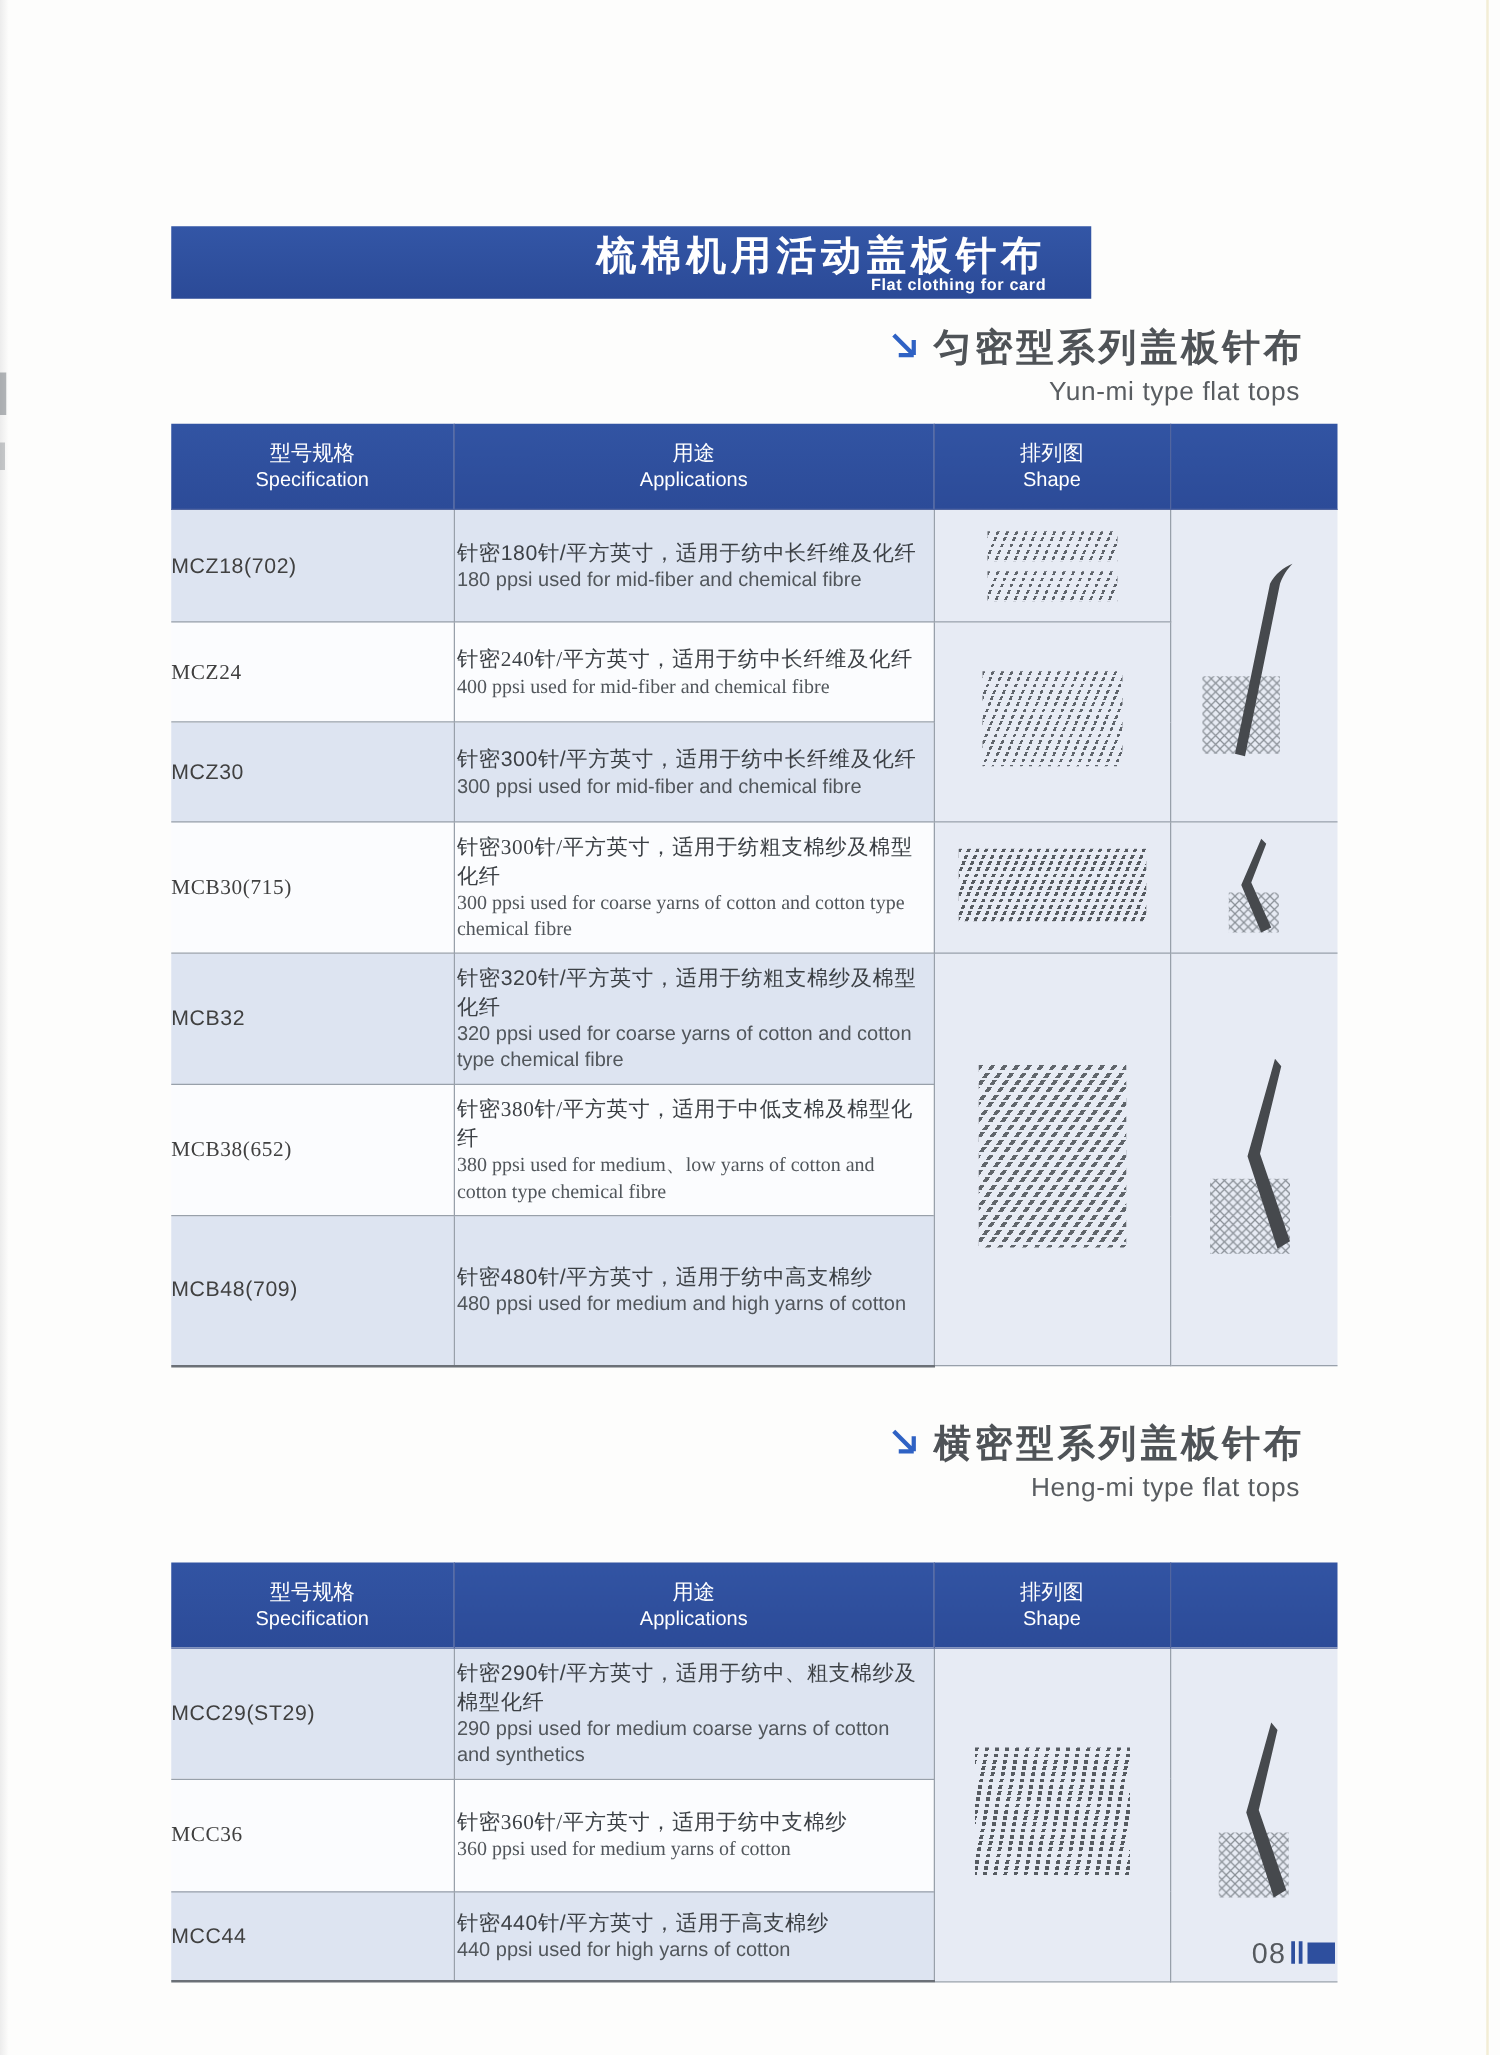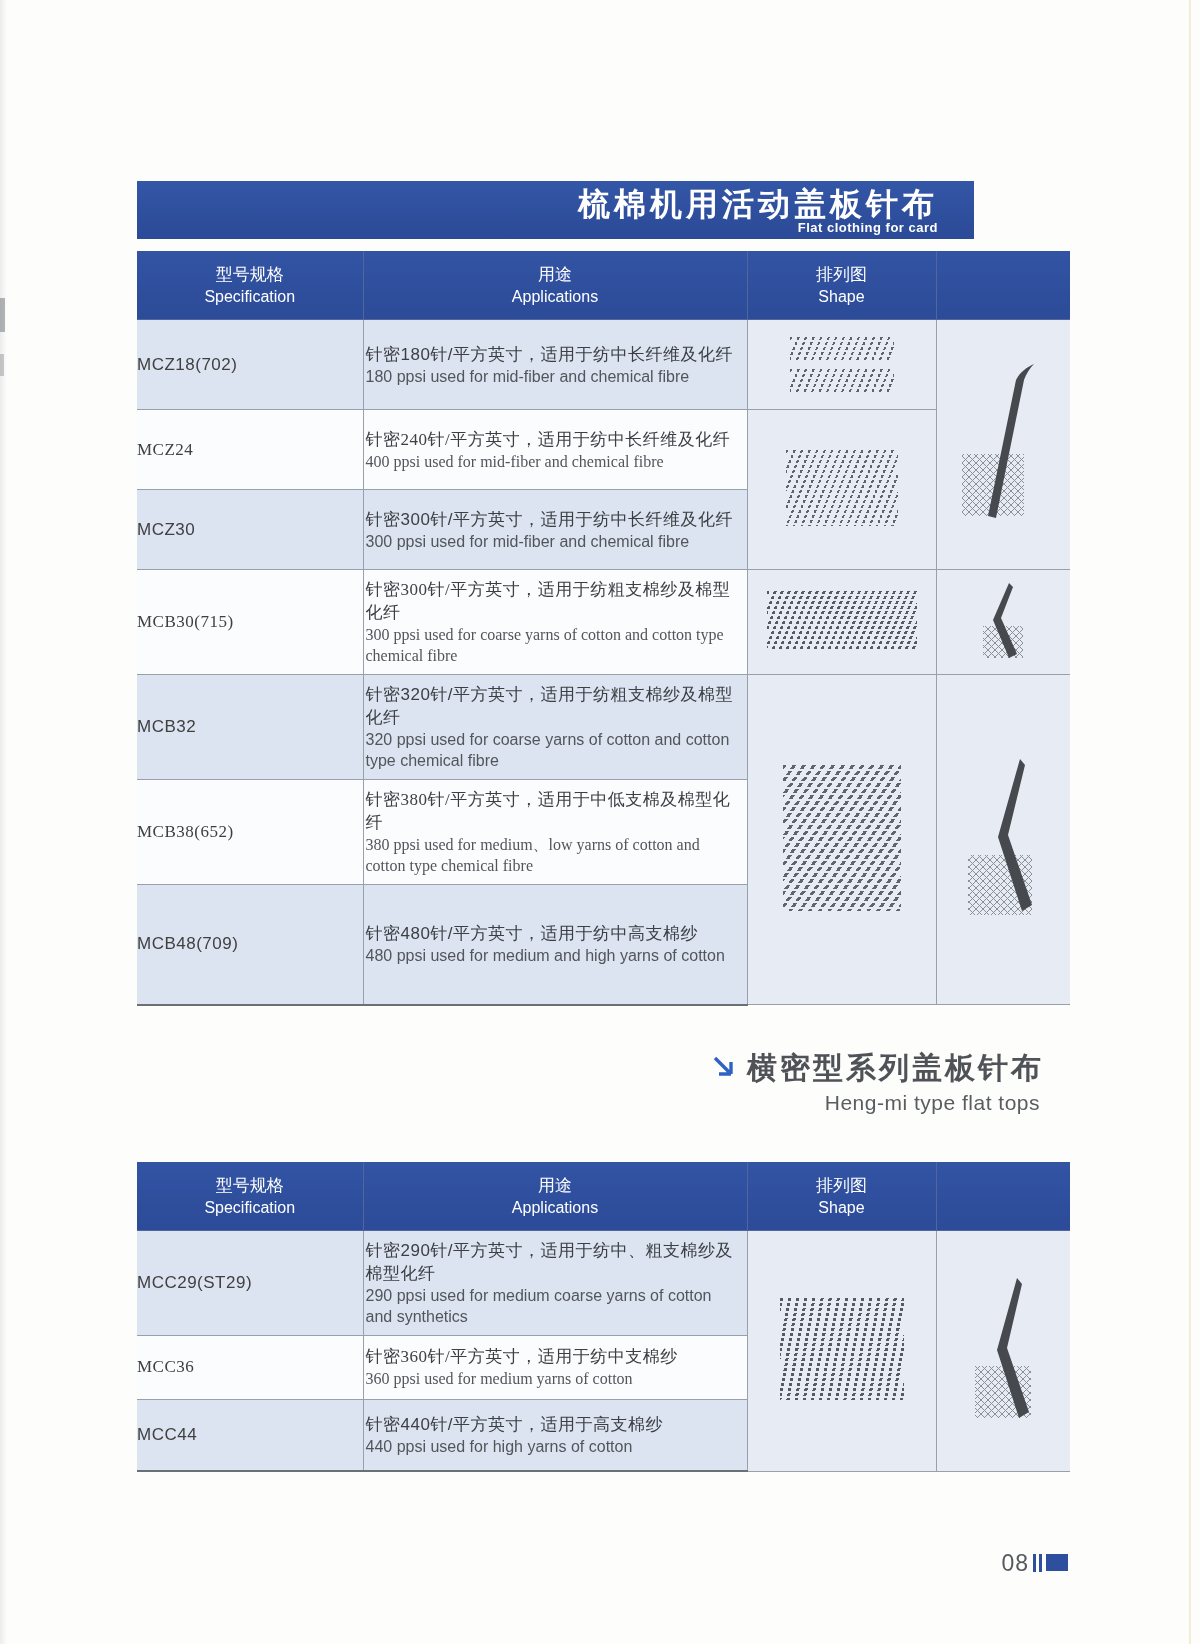--- a/index.html
+++ b/index.html
@@ -11,21 +11,21 @@
   }
   
   .scan-left{position:absolute;left:0;top:0;width:7px;height:100%;
     background:linear-gradient(90deg,#ececec,rgba(255,255,255,0));}
   .mark1{position:absolute;left:0;top:298px;width:5px;height:34px;background:#6a6f76;opacity:.5;}
   .mark2{position:absolute;left:0;top:354px;width:4px;height:22px;background:#6a6f76;opacity:.35;}
   .scan-right{position:absolute;right:9px;top:0;width:2px;height:100%;background:#f0e9cb;opacity:.8;}
 
   
   .banner{
-    margin:181px 138px 0 137px;height:58px;width:837px;box-sizing:border-box;
+    margin:181px 138px 0 137px;height:58px;width:736px;box-sizing:border-box;
     background:linear-gradient(180deg,#3356a6,#2b4a97);
     text-align:right;padding:6px 36px 0 0;
   }
   .banner-zh{color:#fff;font-size:32px;font-weight:bold;letter-spacing:4px;line-height:34px;}
   .banner-en{color:#fff;font-size:13px;font-weight:bold;letter-spacing:.5px;line-height:14px;}
 
   
   .sec{width:933px;margin:0 0 0 137px;text-align:right;}
   .sec-1{margin-top:20px;}
   .sec-2{margin-top:42px;}
@@ -60,21 +60,21 @@
   td.app .zh{font-size:17px;color:#3c4045;line-height:23px;letter-spacing:.5px;}
   td.app .en{font-size:16px;color:#51565b;line-height:21px;}
   td.shape,td.needle{background:#e7ebf4;text-align:center;}
   tr.tint td.spec,tr.tint td.app{background:#dde4f1;}
   tr.plain td.spec,tr.plain td.app{background:#fbfcfe;font-family:Liberation Serif, serif;}
   
   .t1 tr.r1{height:90px;} .t1 tr.r2{height:80px;} .t1 tr.r3{height:80px;}
   .t1 tr.r4{height:86px;} .t1 tr.r5{height:80px;} .t1 tr.r6{height:80px;}
   .t1 tr.r7{height:120px;}
   
-  .t2 tr.r1{height:98px;} .t2 tr.r2{height:64px;} .t2 tr.r3{height:72px;}
+  .t2 tr.r1{height:98px;} .t2 tr.r2{height:90px;} .t2 tr.r3{height:72px;}
 
   
   .hatch{display:inline-block;}
   .hatch-s{width:104px;height:24px;
     background-image:repeating-linear-gradient(180deg,rgba(0,0,0,0) 0 3px,#e7ebf4 3px 5px),
       repeating-linear-gradient(112deg,#5f646b 0 2px,rgba(0,0,0,0) 2px 7px);}
   .hatch-stack .hatch-s{display:block;margin:0 auto;}
   .hatch-stack .hatch-s + .hatch-s{margin-top:8px;}
   .hatch-m{width:112px;height:76px;
     background-image:repeating-linear-gradient(180deg,rgba(0,0,0,0) 0 3px,#e7ebf4 3px 5px),
@@ -103,20 +103,30 @@
   <div class="scan-left"></div>
   <div class="mark1"></div>
   <div class="mark2"></div>
   <div class="scan-right"></div>
 
   <div class="banner">
     <div class="banner-zh">梳棉机用活动盖板针布</div>
     <div class="banner-en">Flat clothing for card</div>
   </div>
 
+  <div class="sec sec-1">
+    <div class="sec-title">
+      <span class="arrow-icon">
+        <svg width="26" height="26" viewBox="0 0 26 26">
+            <path d="M4 4 L20 20 M20 20 L20 8 M20 20 L8 20" stroke="#2f62c4" stroke-width="3.4" fill="none"></path>
+          </svg>
+      </span><span>匀密型系列盖板针布</span>
+    </div>
+    <div class="sec-sub">Yun-mi type flat tops</div>
+  </div>
 
   <table class="spec-table t1">
     <colgroup>
         <col class="c1">
         <col class="c2">
         <col class="c3">
         <col class="c4">
       </colgroup>
     <thead>
       <tr>

